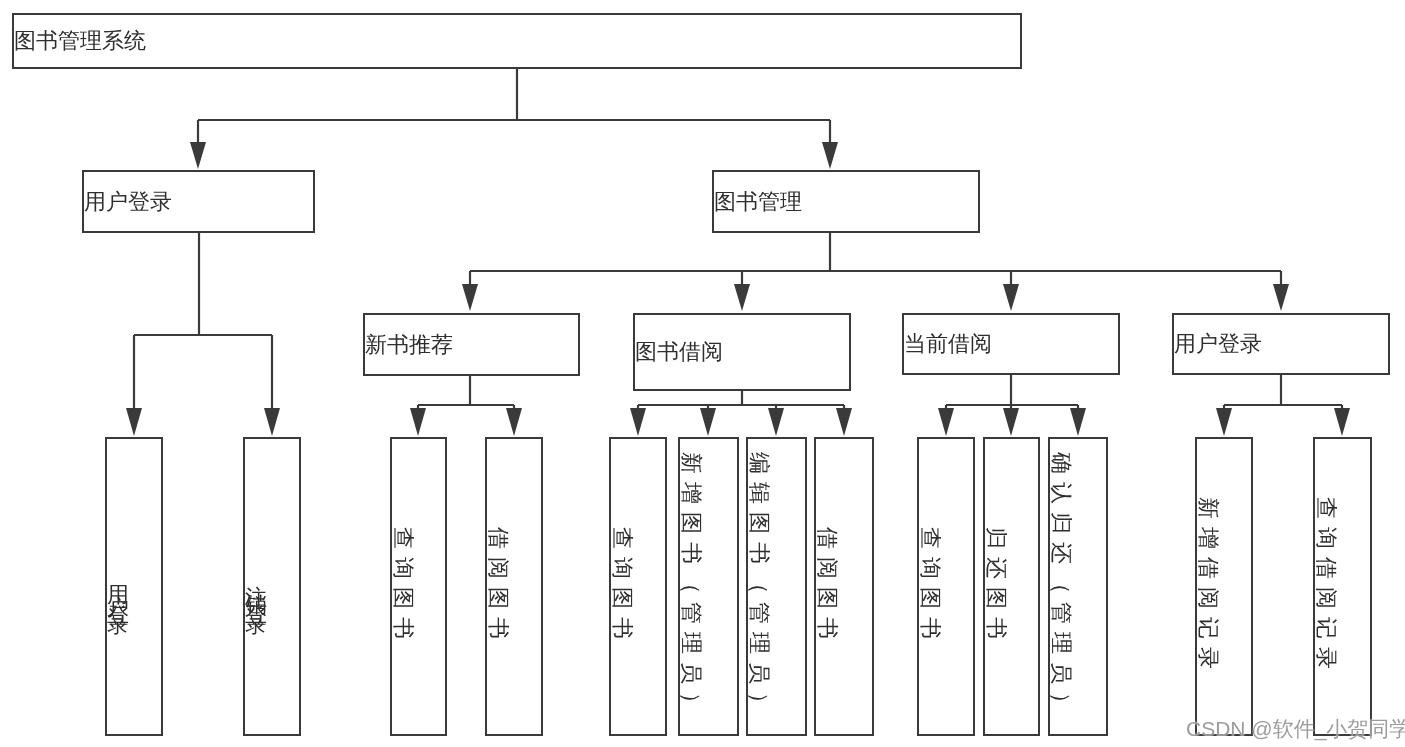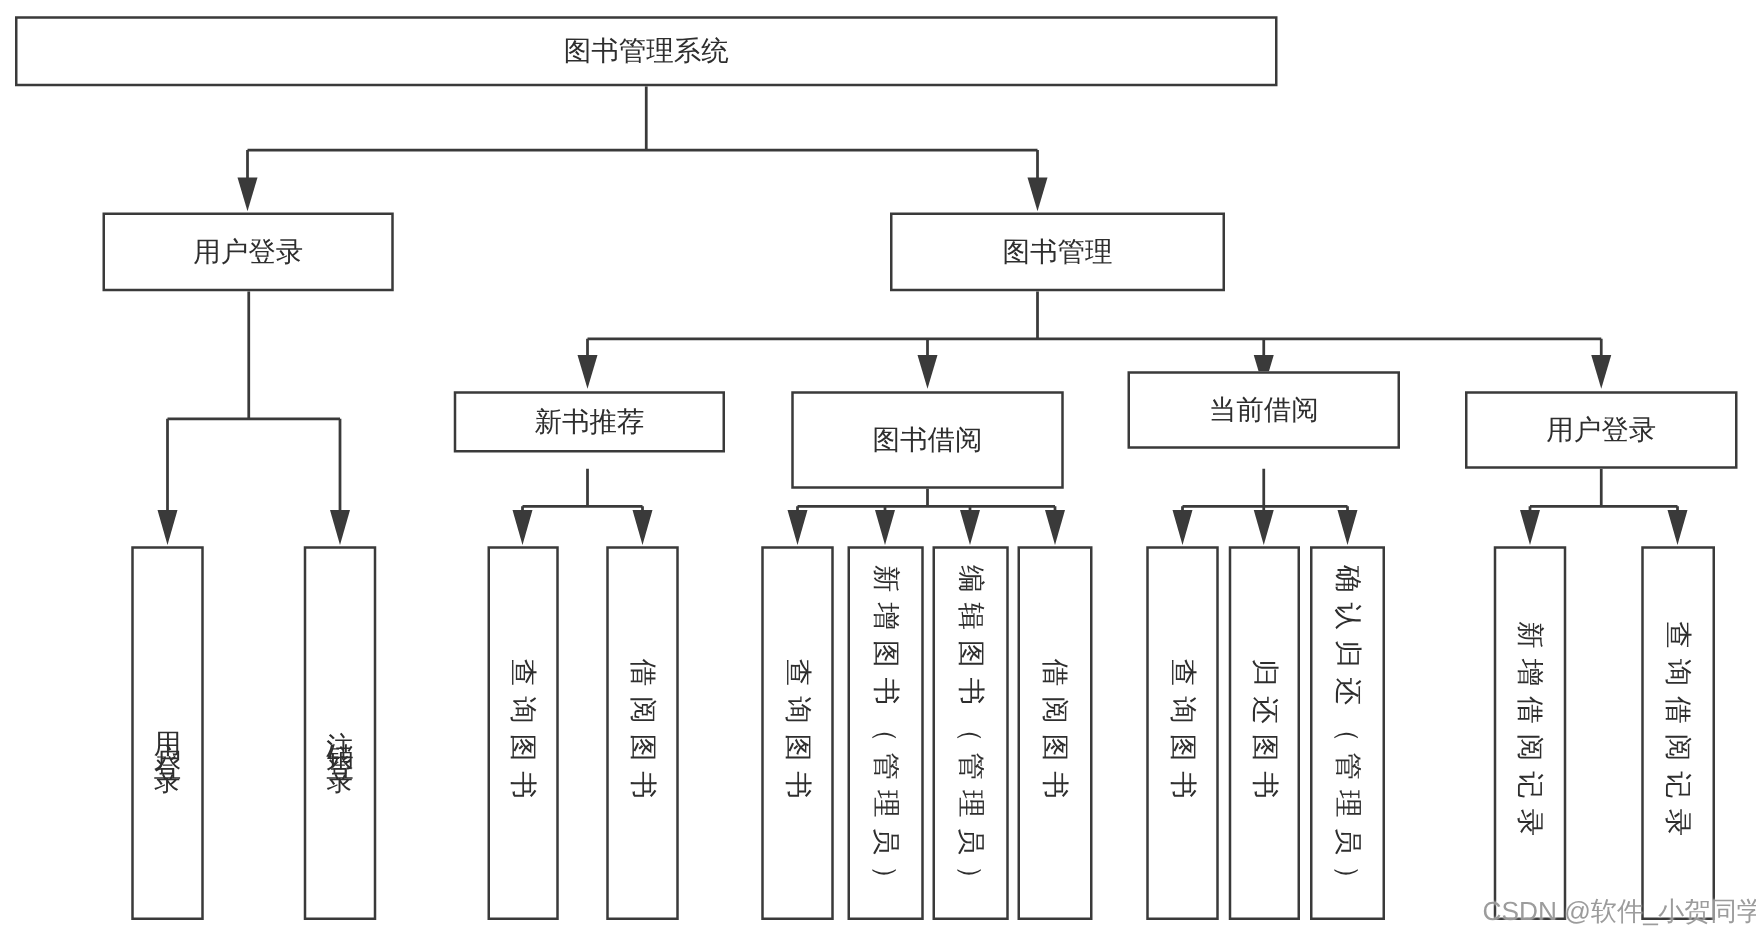--- a/index.html
+++ b/index.html
@@ -15,21 +15,20 @@
     overflow:hidden;
   }
   .connectors{position:absolute;left:0;top:0;width:1405px;height:747px;}
   .node{
     position:absolute;
     box-sizing:border-box;
     border:2px solid var(--line);
     background:#ffffff;
     display:flex;
     align-items:center;
-    justify-content:center;
     font-size:22px;
     color:var(--text);
     z-index:2;
   }
   .lbl{white-space:nowrap;line-height:1;}
   .v .lbl{writing-mode:vertical-rl;}
   .upright .lbl{text-orientation:upright;letter-spacing:10px;}
   .sideways .lbl{text-orientation:sideways;letter-spacing:8px;}
   .watermark{
     position:absolute;
@@ -93,27 +92,27 @@
     <span class="lbl">图书管理系统</span>
   </div>
 
   <div class="node h" style="left:82px;top:170px;width:233px;height:63px">
     <span class="lbl">用户登录</span>
   </div>
   <div class="node h" style="left:712px;top:170px;width:268px;height:63px">
     <span class="lbl">图书管理</span>
   </div>
 
-  <div class="node h" style="left:363px;top:313px;width:217px;height:49px">
+  <div class="node h" style="left:363px;top:313px;width:217px;height:63px">
     <span class="lbl">新书推荐</span>
   </div>
   <div class="node h" style="left:633px;top:313px;width:218px;height:78px">
     <span class="lbl">图书借阅</span>
   </div>
-  <div class="node h" style="left:902px;top:297px;width:218px;height:62px">
+  <div class="node h" style="left:902px;top:313px;width:218px;height:62px">
     <span class="lbl">当前借阅</span>
   </div>
   <div class="node h" style="left:1172px;top:313px;width:218px;height:62px">
     <span class="lbl">用户登录</span>
   </div>
 
   <div class="node v upright" style="left:105px;top:437px;width:58px;height:299px">
     <span class="lbl">用户登录</span>
   </div>
   <div class="node v upright" style="left:243px;top:437px;width:58px;height:299px">

